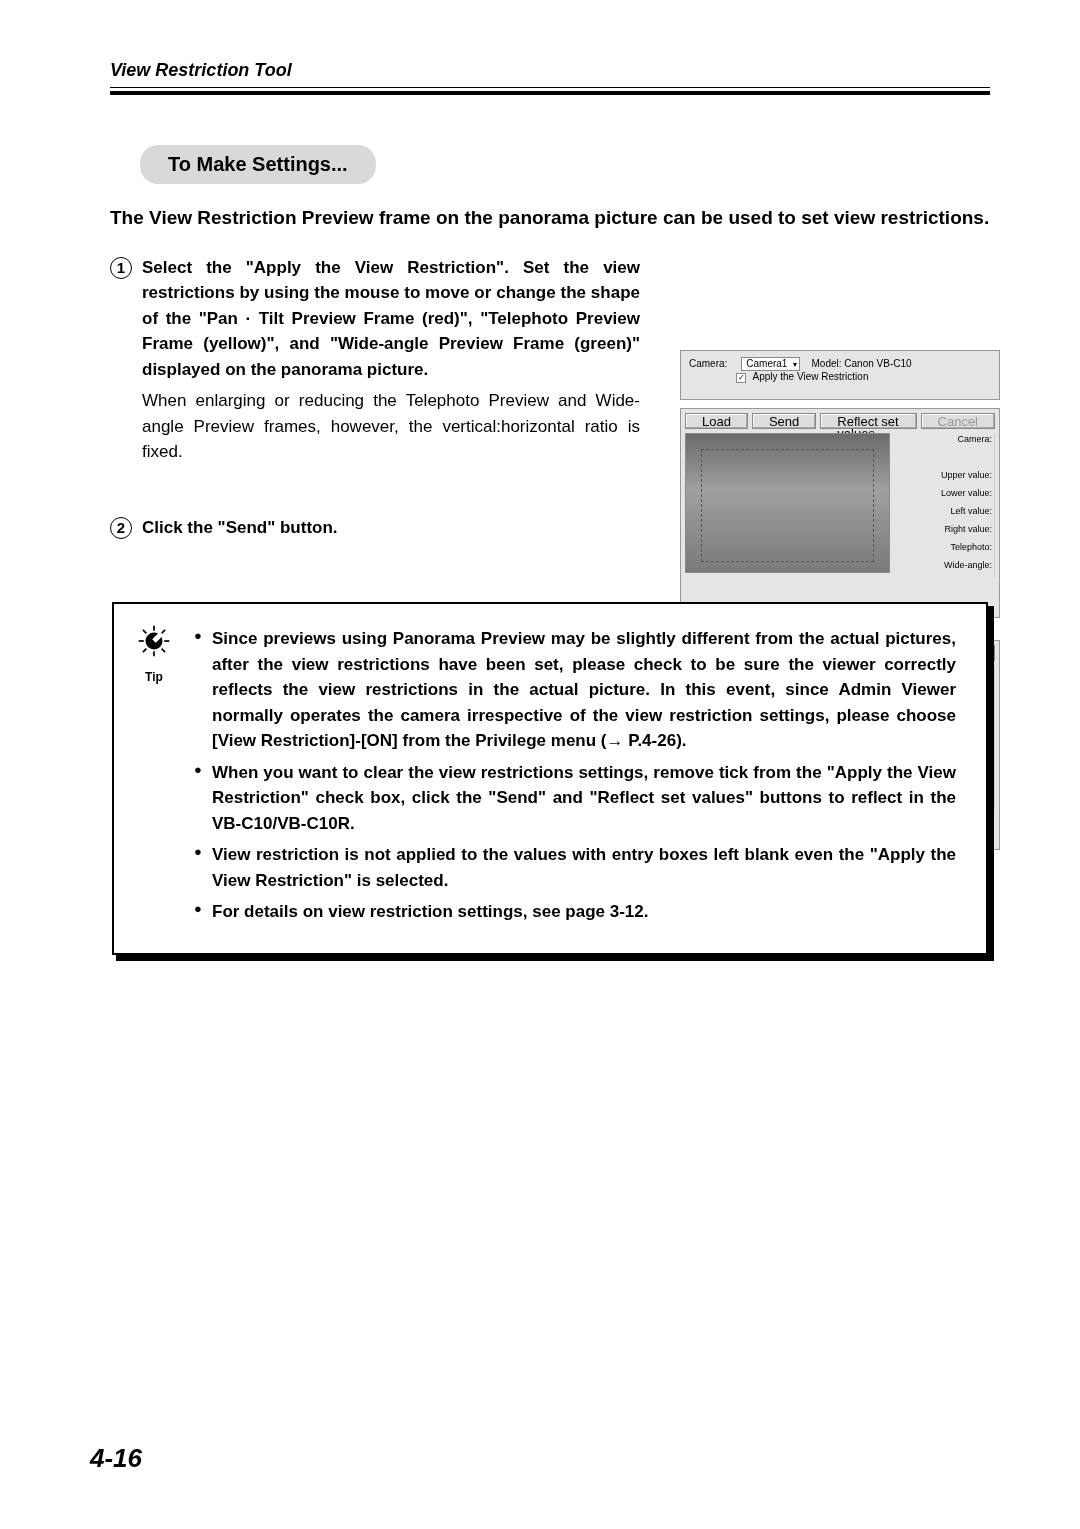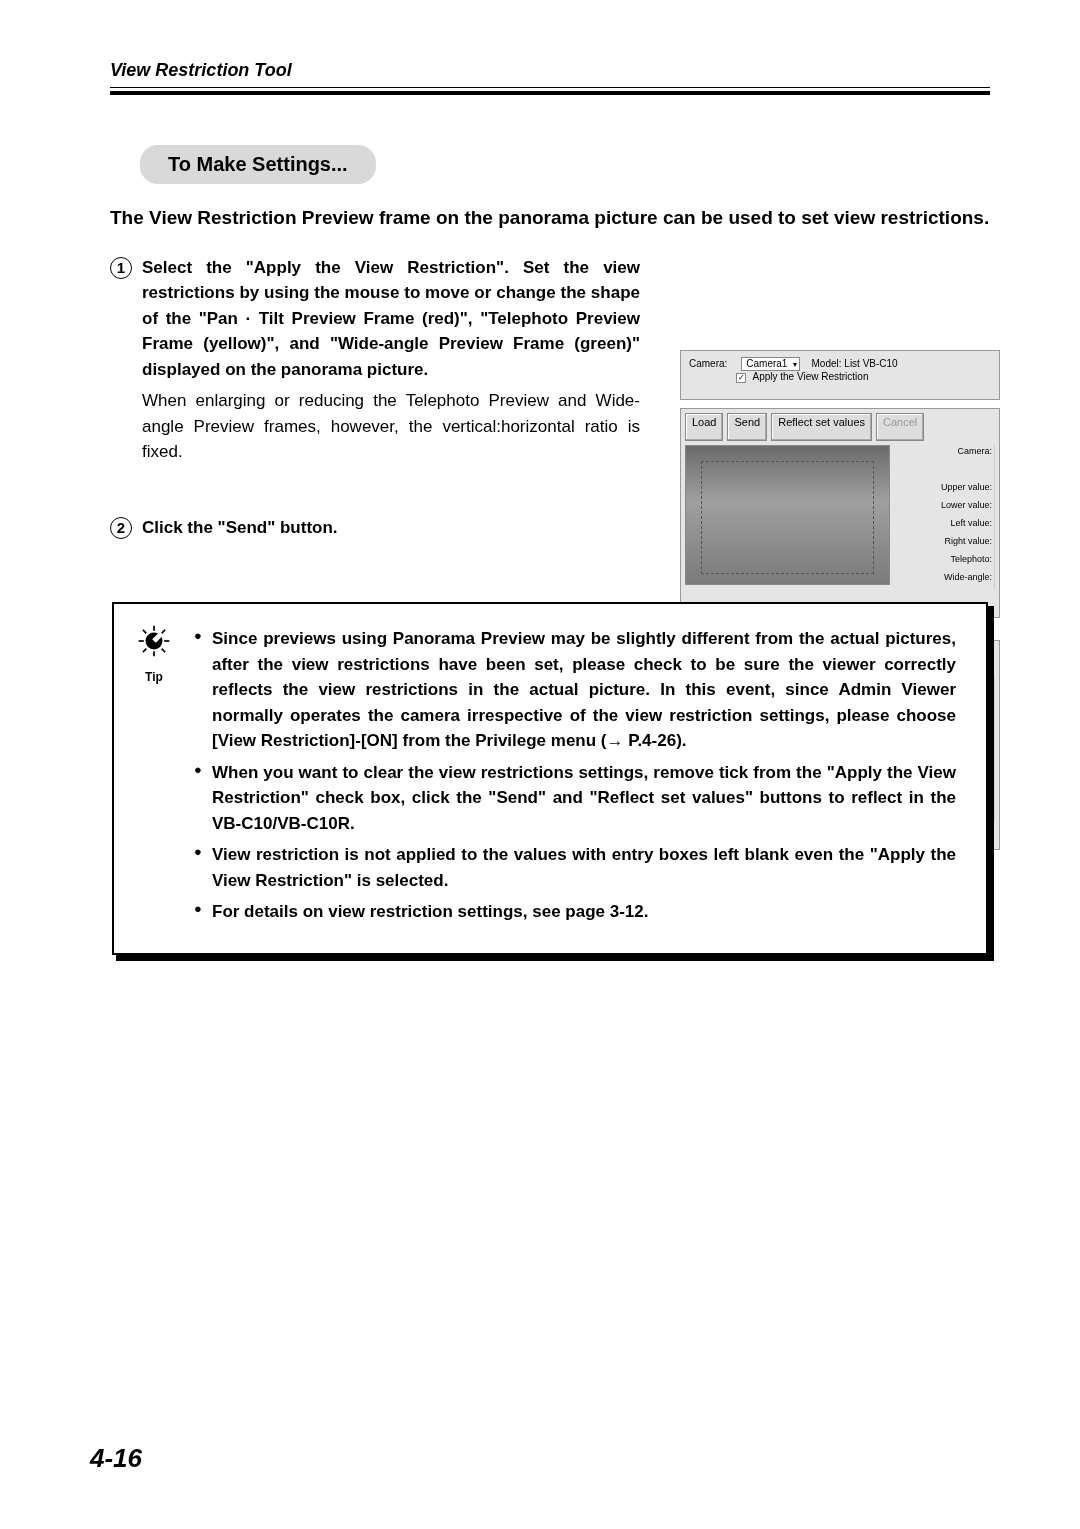--- a/index.html
+++ b/index.html
@@ -117,24 +117,24 @@
     flex-direction: column;
   }
   .btnrow {
     display: flex;
     gap: 4px;
     margin-bottom: 4px;
   }
   .btn {
     border: 1px solid #888;
     background: #ddd;
-    font-size: 11px;
-    padding: 2px 6px;
+    font-size: 13px;
+    padding: 2px 16px;
     box-shadow: inset -1px -1px 0 #aaa, inset 1px 1px 0 #fff;
-    height: 28px;
+    height: 16px;
     line-height: 12px;
   }
   .btn.disabled { color: #999; }
   .preview-area {
     flex: 1;
     display: flex;
   }
   .preview-img {
     flex: 0 0 205px;
     height: 140px;
@@ -261,21 +261,21 @@
   </div>
 
   
   <div class="fig-col fig1">
     <div class="panel-top">
       <span>Camera:</span>
       &nbsp;&nbsp;&nbsp;
       <span class="dropdown">Camera1</span>
       &nbsp;&nbsp;
       <span>Model:</span>
-      <span>List VB-C10</span>
+      <span>Canon VB-C10</span>
       <br>
       &nbsp;&nbsp;&nbsp;&nbsp;&nbsp;&nbsp;&nbsp;&nbsp;&nbsp;&nbsp;&nbsp;&nbsp;&nbsp;&nbsp;&nbsp;&nbsp;
       <span class="checkbox">✓</span>
       <span>Apply the View Restriction</span>
     </div>
     <div class="panel-mid">
       <div class="btnrow">
         <span class="btn">Load</span>
         <span class="btn">Send</span>
         <span class="btn">Reflect set values</span>

